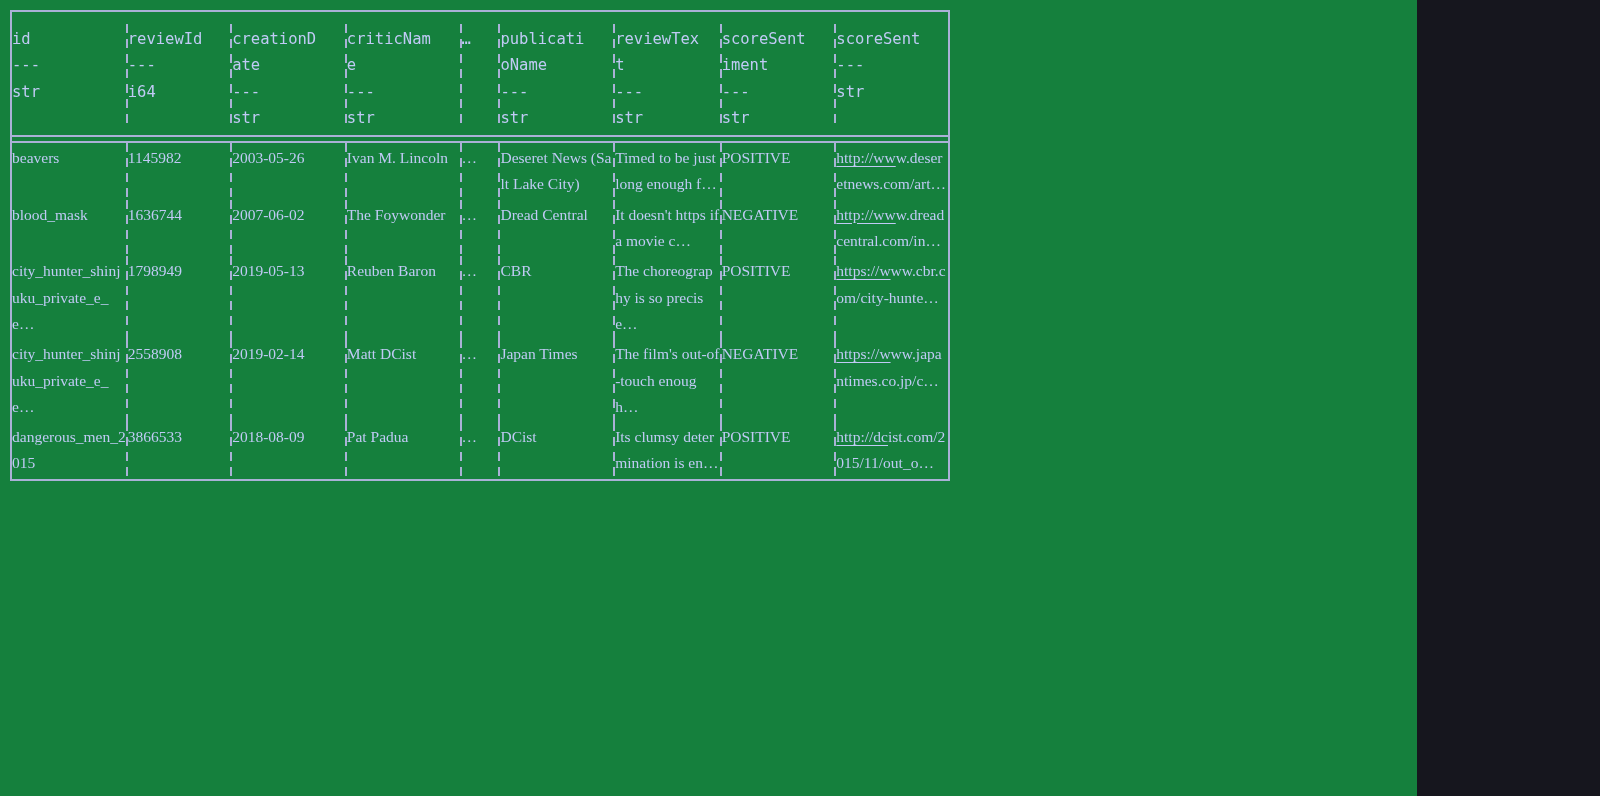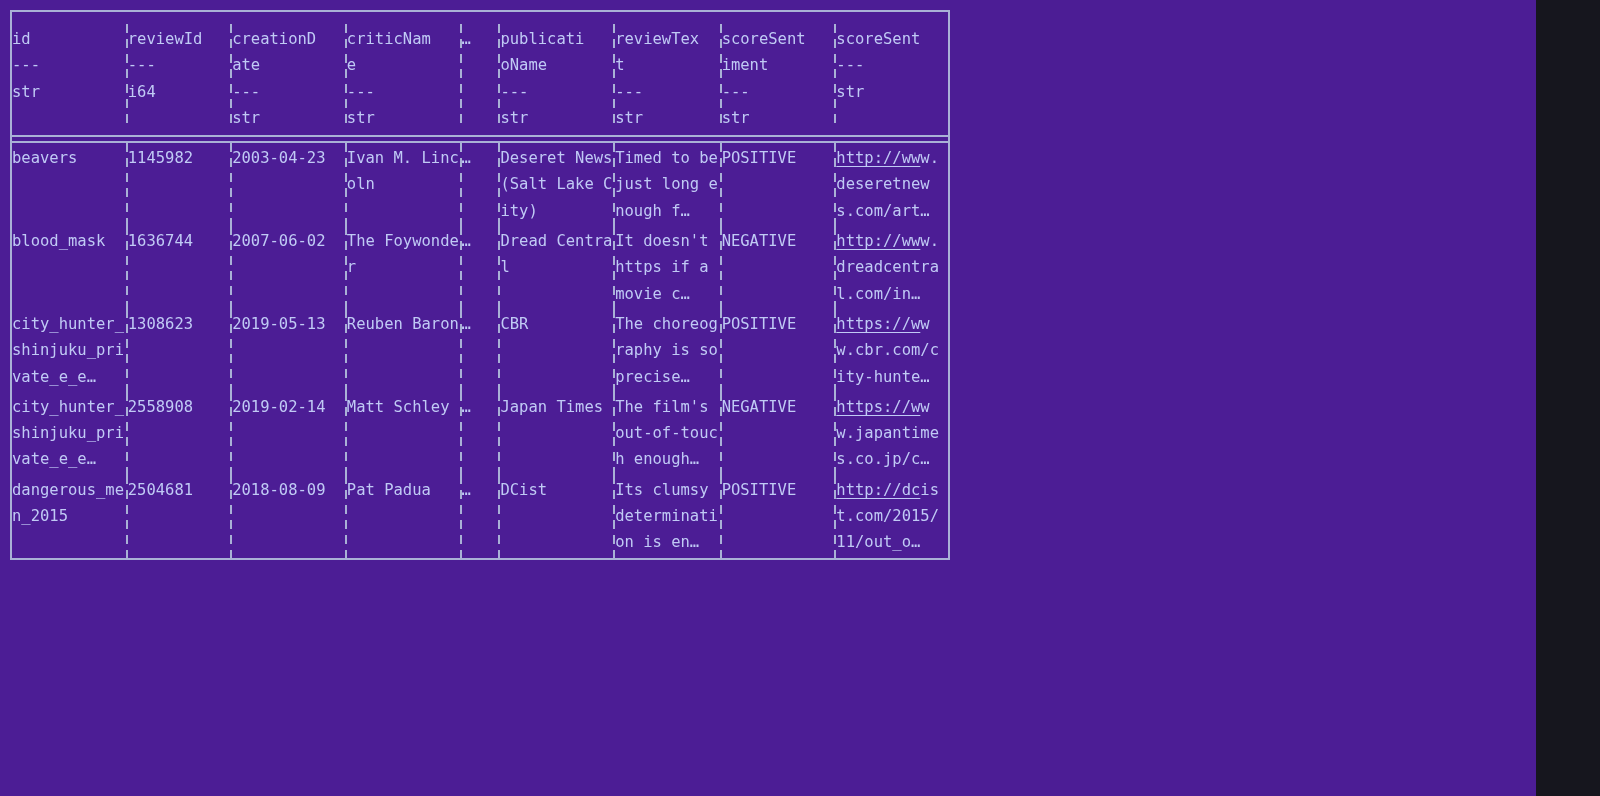--- a/index.html
+++ b/index.html
@@ -10,23 +10,23 @@
   }
   body {
     width: 1600px;
     height: 796px;
     overflow: hidden;
     font-family: "DejaVu Sans Mono", "Liberation Mono", monospace;
   }
 
   #screen {
     position: relative;
-    width: 1536px;
+    width: 1417px;
     height: 796px;
-    background: #4c1d95;
+    background: #15803d;
   }
 
   
   .df-wrap {
     position: absolute;
     left: 10px;
     top: 10px;
     width: 940px;
   }
 
@@ -99,20 +99,21 @@
     height: 8px;
     border-top: 2px solid #a9b1d6;
     border-bottom: 2px solid #a9b1d6;
     box-sizing: border-box;
   }
 
   
   .data-row .cell {
     padding-top: 2px;
     padding-bottom: 2px;
+    font-family: Liberation Serif, serif;
   }
 
   
   .url-head {
     text-decoration: underline;
     text-decoration-thickness: 1px;
     text-underline-offset: 3px;
     text-align: center;
   }
 
@@ -223,21 +224,21 @@
         <tbody id="rows-body">
           <tr class="data-row">
             <td class="cell">beavers</td>
             <td class="vsep">
               <span class="dash"></span>
             </td>
             <td class="cell">1145982</td>
             <td class="vsep">
               <span class="dash"></span>
             </td>
-            <td class="cell">2003-04-23</td>
+            <td class="cell">2003-05-26</td>
             <td class="vsep">
               <span class="dash"></span>
             </td>
             <td class="cell">Ivan M. Lincoln</td>
             <td class="vsep">
               <span class="dash"></span>
             </td>
             <td class="cell ellipsis-col">…</td>
             <td class="vsep">
               <span class="dash"></span>
@@ -289,21 +290,21 @@
             <td class="vsep">
               <span class="dash"></span>
             </td>
             <td class="cell"><span class="url-head">http://ww</span><span>w.dreadcentral.com/in…</span></td>
           </tr>
           <tr class="data-row">
             <td class="cell">city_hunter_shinjuku_private_e_e…</td>
             <td class="vsep">
               <span class="dash"></span>
             </td>
-            <td class="cell">1308623</td>
+            <td class="cell">1798949</td>
             <td class="vsep">
               <span class="dash"></span>
             </td>
             <td class="cell">2019-05-13</td>
             <td class="vsep">
               <span class="dash"></span>
             </td>
             <td class="cell">Reuben Baron</td>
             <td class="vsep">
               <span class="dash"></span>
@@ -332,21 +333,21 @@
               <span class="dash"></span>
             </td>
             <td class="cell">2558908</td>
             <td class="vsep">
               <span class="dash"></span>
             </td>
             <td class="cell">2019-02-14</td>
             <td class="vsep">
               <span class="dash"></span>
             </td>
-            <td class="cell">Matt Schley</td>
+            <td class="cell">Matt DCist</td>
             <td class="vsep">
               <span class="dash"></span>
             </td>
             <td class="cell ellipsis-col">…</td>
             <td class="vsep">
               <span class="dash"></span>
             </td>
             <td class="cell">Japan Times</td>
             <td class="vsep">
               <span class="dash"></span>
@@ -359,21 +360,21 @@
             <td class="vsep">
               <span class="dash"></span>
             </td>
             <td class="cell"><span class="url-head">https://w</span><span>ww.japantimes.co.jp/c…</span></td>
           </tr>
           <tr class="data-row">
             <td class="cell">dangerous_men_2015</td>
             <td class="vsep">
               <span class="dash"></span>
             </td>
-            <td class="cell">2504681</td>
+            <td class="cell">3866533</td>
             <td class="vsep">
               <span class="dash"></span>
             </td>
             <td class="cell">2018-08-09</td>
             <td class="vsep">
               <span class="dash"></span>
             </td>
             <td class="cell">Pat Padua</td>
             <td class="vsep">
               <span class="dash"></span>

